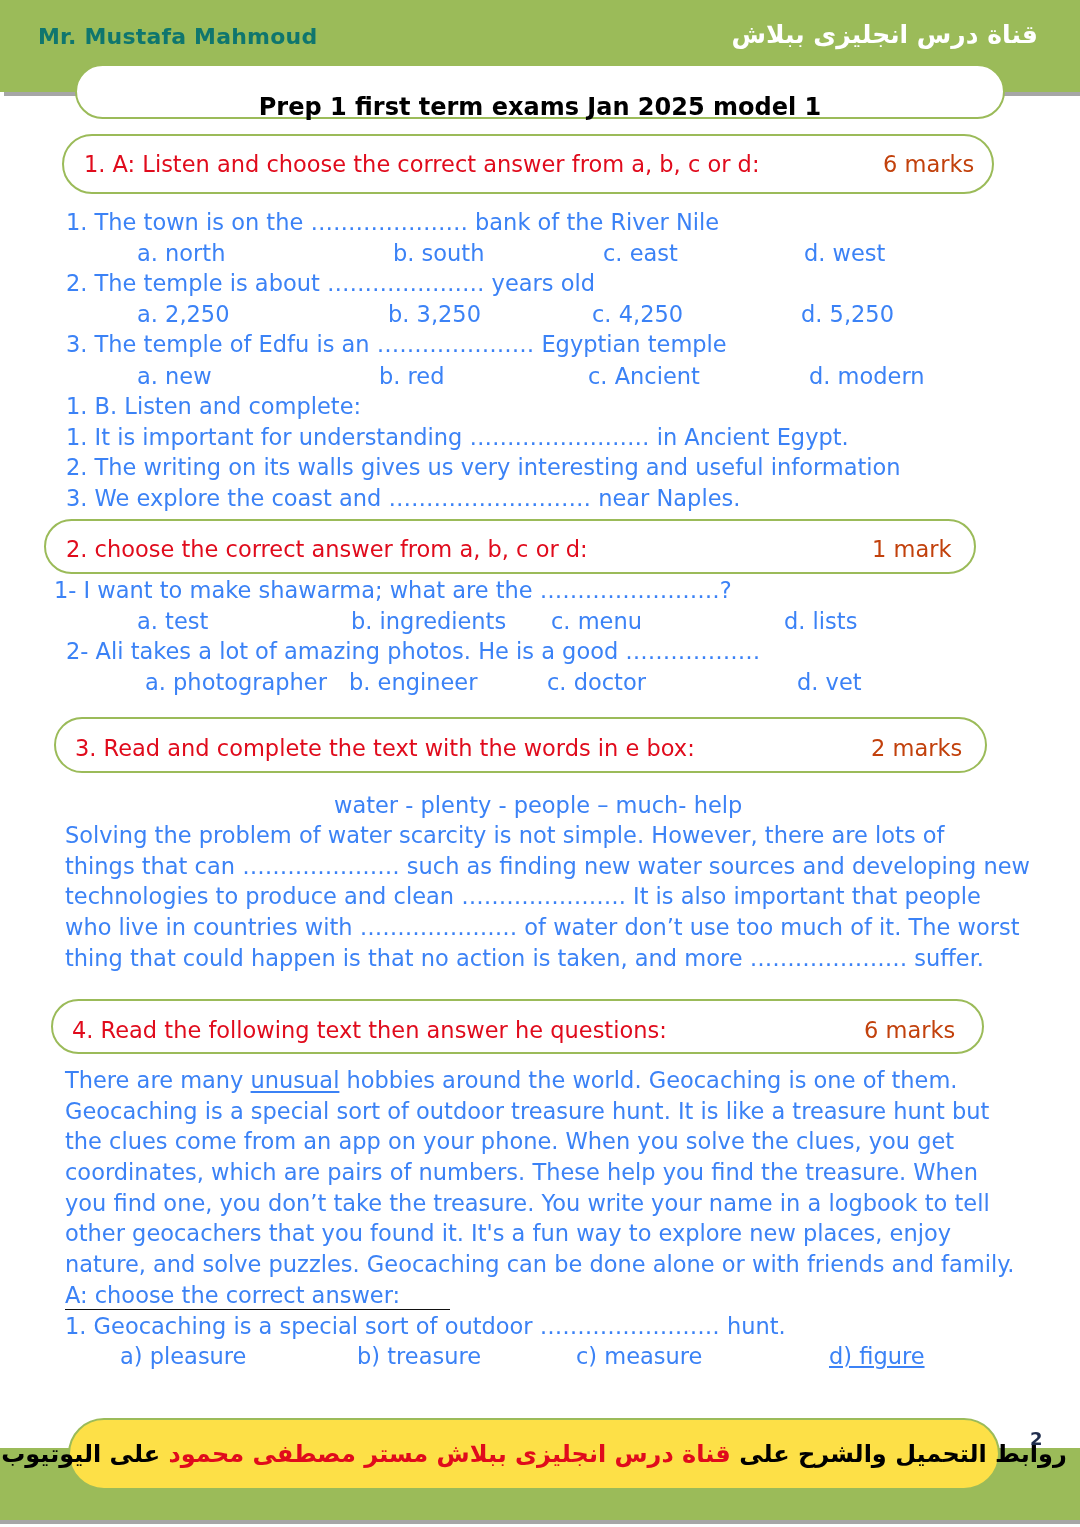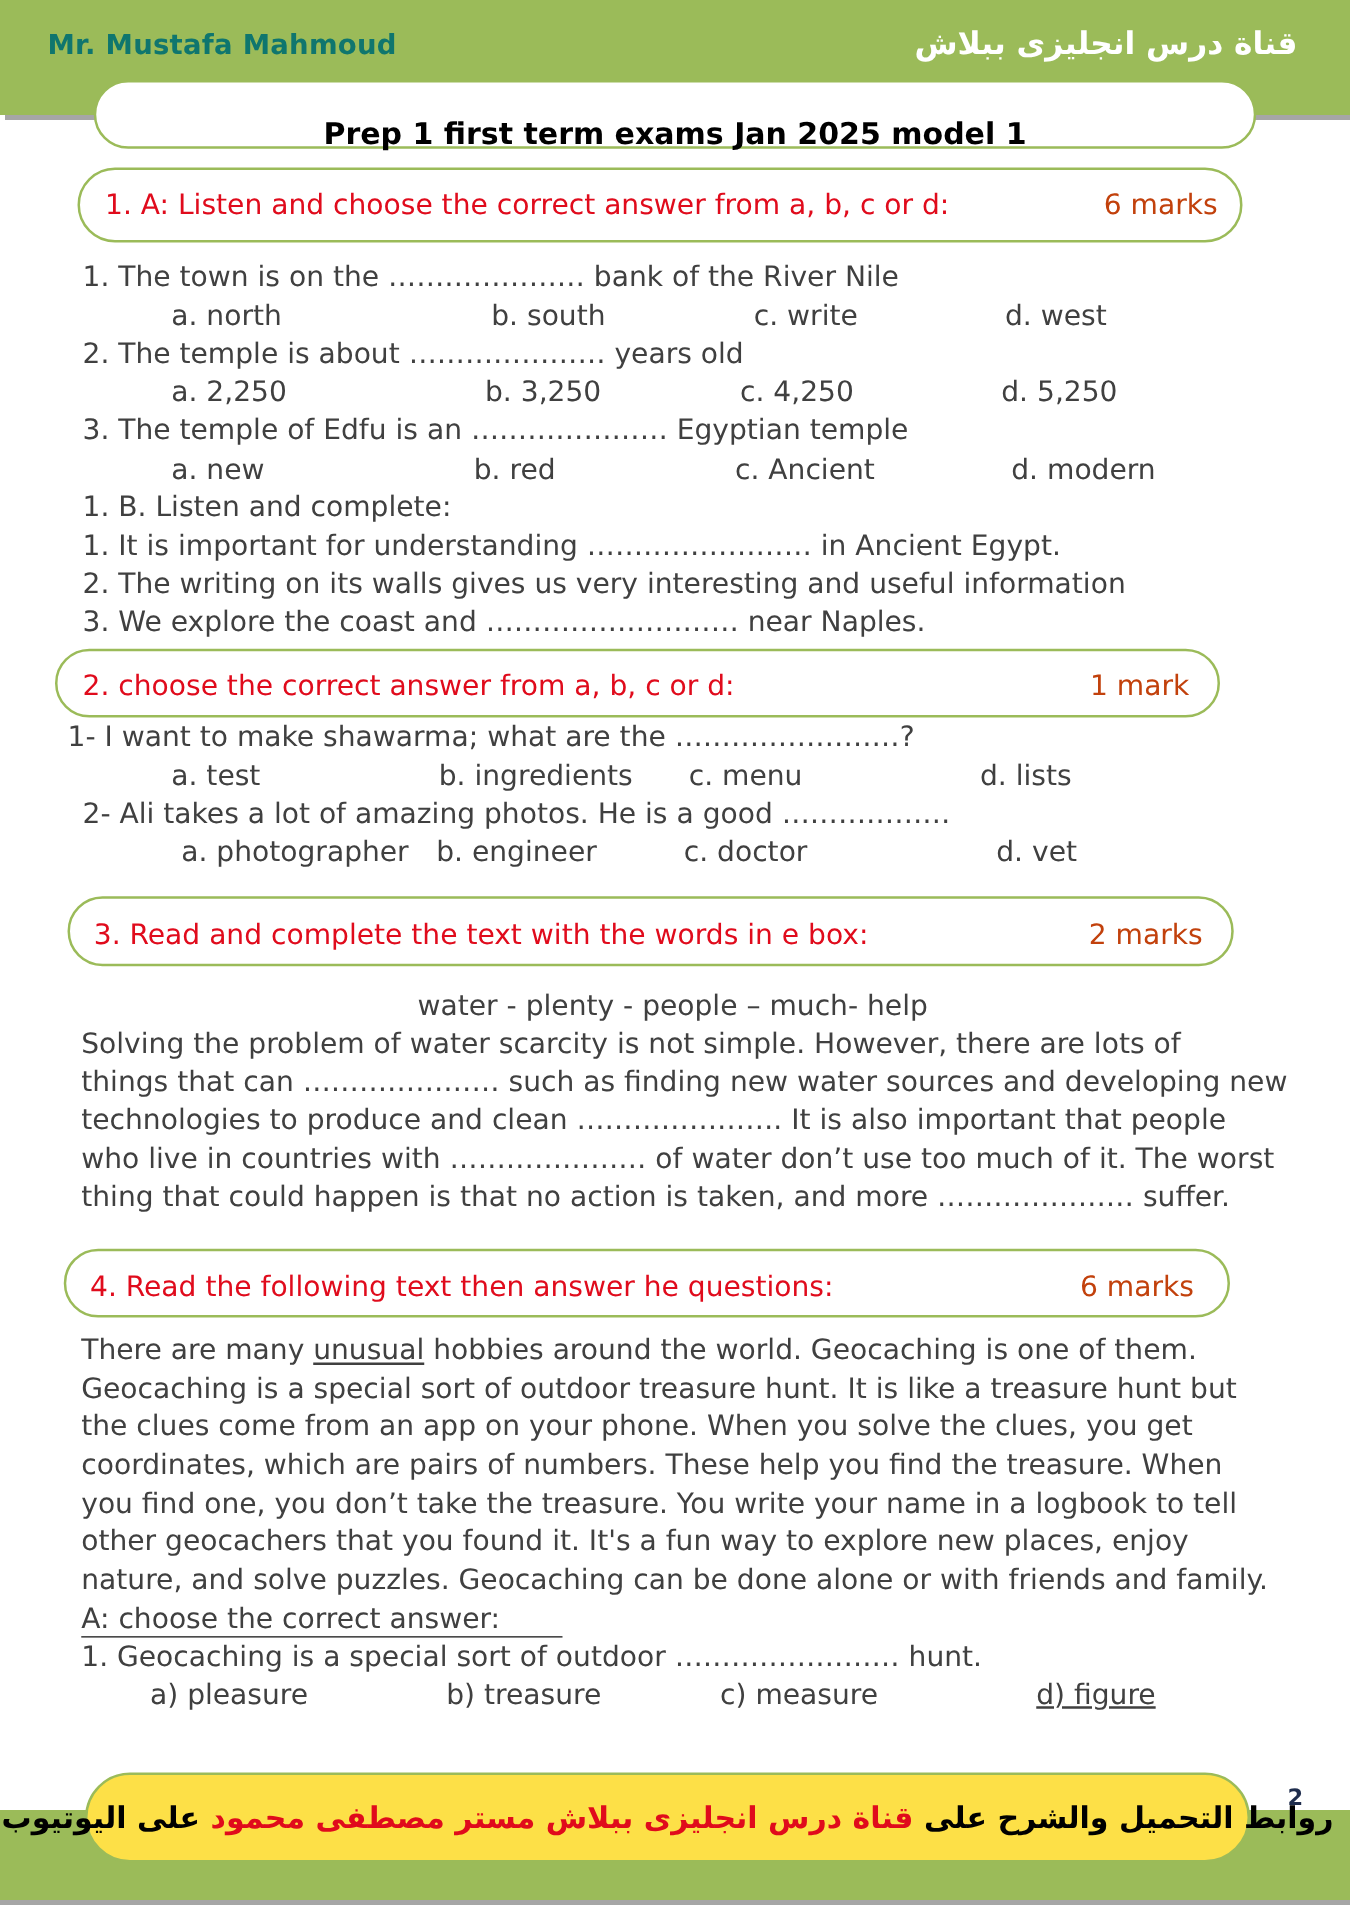--- a/index.html
+++ b/index.html
@@ -11,21 +11,21 @@
   .hdr-left { position: absolute; left: 38px; top: 24px; font-size: 22px; font-weight: bold; color: #0f766e; letter-spacing: 0.2px; }
   .hdr-right { position: absolute; right: 42px; top: 20px; font-size: 25px; font-weight: bold; color: #ffffff; direction: rtl; text-align: center; }
 
   .title-pill { position: absolute; left: 75px; top: 64px; width: 930px; height: 55px; background: #fff; border: 2.5px solid #9bbb59; border-radius: 28px; display: flex; align-items: center; justify-content: center; }
   .title-text { font-size: 24px; font-weight: bold; color: #000; margin-top: 30px; }
 
   .sec-pill { position: absolute; background: #fff; border: 2.5px solid #9bbb59; border-radius: 30px; }
   .sec-label { position: absolute; font-size: 22.5px; color: #e00b1c; white-space: nowrap; }
   .sec-marks { position: absolute; font-size: 22.5px; color: #c2410c; white-space: nowrap; }
 
-  .ln { position: absolute; font-size: 22.5px; color: #404040; white-space: nowrap; line-height: 1; }
+  .ln { position: absolute; font-size: 22.5px; color: #3b82f6; white-space: nowrap; line-height: 1; }
   .u { text-decoration: underline; text-underline-offset: 3px; }
 
   .band-bot { position: absolute; left: 0; top: 1448px; width: 1080px; height: 72px; background: #9bbb59; }
   .band-bot-shadow { position: absolute; left: 0; top: 1520px; width: 1080px; height: 4px; background: #a6a6a6; }
   .foot-pill { position: absolute; left: 68px; top: 1418px; width: 932px; height: 72px; background: #fde047; border: 2.5px solid #9bbb59; border-radius: 36px; display: flex; align-items: center; justify-content: center; direction: rtl; }
   .foot-text { font-size: 24px; font-weight: bold; color: #000; white-space: nowrap; }
   .foot-red { color: #e00b1c; }
   .page-num { position: absolute; left: 1030px; top: 1428px; font-size: 18px; font-weight: bold; color: #1f2d4d; }
 </style>
 </head>
@@ -39,21 +39,21 @@
   <span class="title-text">Prep 1 first term exams Jan 2025 model 1</span>
 </div>
 
 <div class="sec-pill" style="left:62px; top:134px; width:932px; height:60px;"></div>
 <div class="sec-label" style="left:84px; top:151px;">1. A: Listen and choose the correct answer from a, b, c or d:</div>
 <div class="sec-marks" style="left:883px; top:151px;">6 marks</div>
 
 <div class="ln" style="left:66px; top:211px;">1. The town is on the ………………… bank of the River Nile</div>
 <div class="ln" style="left:137px; top:242px;">a. north</div>
 <div class="ln" style="left:393px; top:242px;">b. south</div>
-<div class="ln" style="left:603px; top:242px;">c. write</div>
+<div class="ln" style="left:603px; top:242px;">c. east</div>
 <div class="ln" style="left:804px; top:242px;">d. west</div>
 
 <div class="ln" style="left:66px; top:272px;">2. The temple is about ………………… years old</div>
 <div class="ln" style="left:137px; top:303px;">a. 2,250</div>
 <div class="ln" style="left:388px; top:303px;">b. 3,250</div>
 <div class="ln" style="left:592px; top:303px;">c. 4,250</div>
 <div class="ln" style="left:801px; top:303px;">d. 5,250</div>
 
 <div class="ln" style="left:66px; top:333px;">3. The temple of Edfu is an ………………… Egyptian temple</div>
 <div class="ln" style="left:137px; top:365px;">a. new</div>

